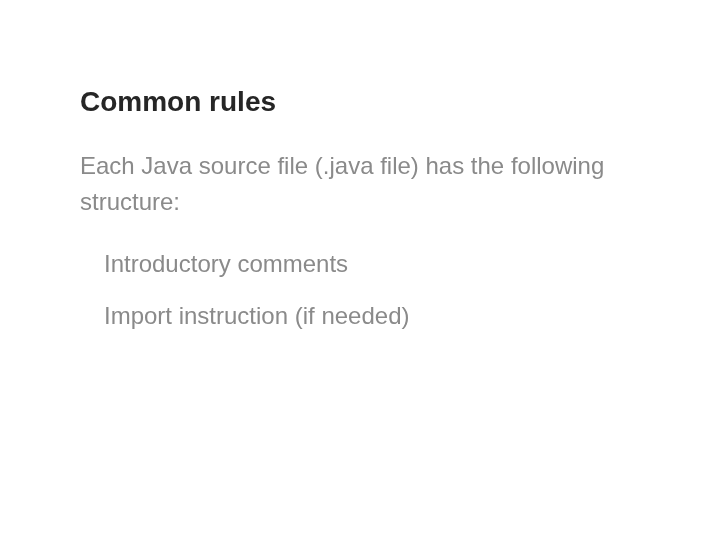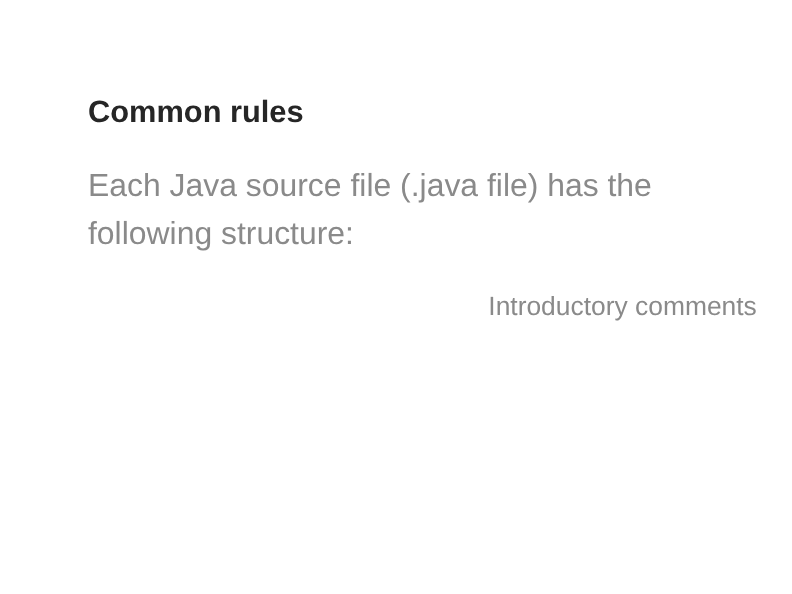--- a/index.html
+++ b/index.html
@@ -14,41 +14,41 @@
       font-family: Arial, Helvetica, sans-serif;
       padding: 38px 32px 32px 32px;
     }
     .heading {
       font-size: 28px;
       font-weight: 700;
       color: #262626;
       margin-bottom: 30px;
     }
     .intro {
-      font-size: 29px;
+      font-size: 24px;
       color: #8a8a8a;
       line-height: 1.5;
       margin-bottom: 26px;
     }
     .list {
       list-style: none;
       padding-left: 8px;
-      text-align: right;
     }
     .list-item {
       font-size: 24px;
       color: #8a8a8a;
       line-height: 1.5;
       margin-bottom: 14px;
       padding-left: 30px;
       text-indent: -30px;
     }
   </style>
 </head>
 <body>
 
 <h1 class="heading">Common rules</h1>
 
 <p class="intro">Each Java source file (.java file) has the following structure:</p>
 
 <ul class="list">
   <li class="list-item">Introductory comments</li>
+  <li class="list-item">Import instruction (if needed)</li>
 </ul>
 
 </body></html>

